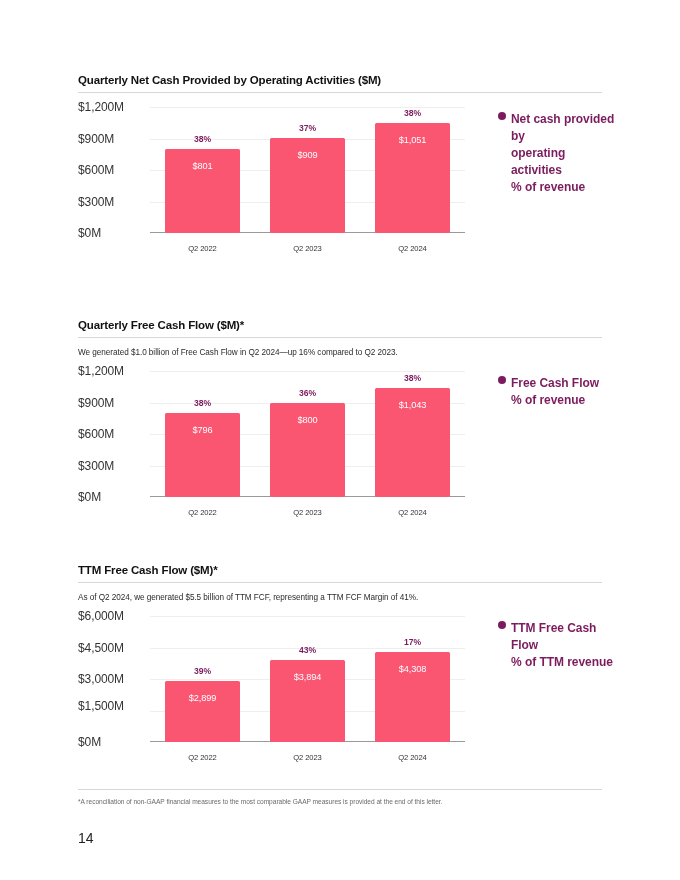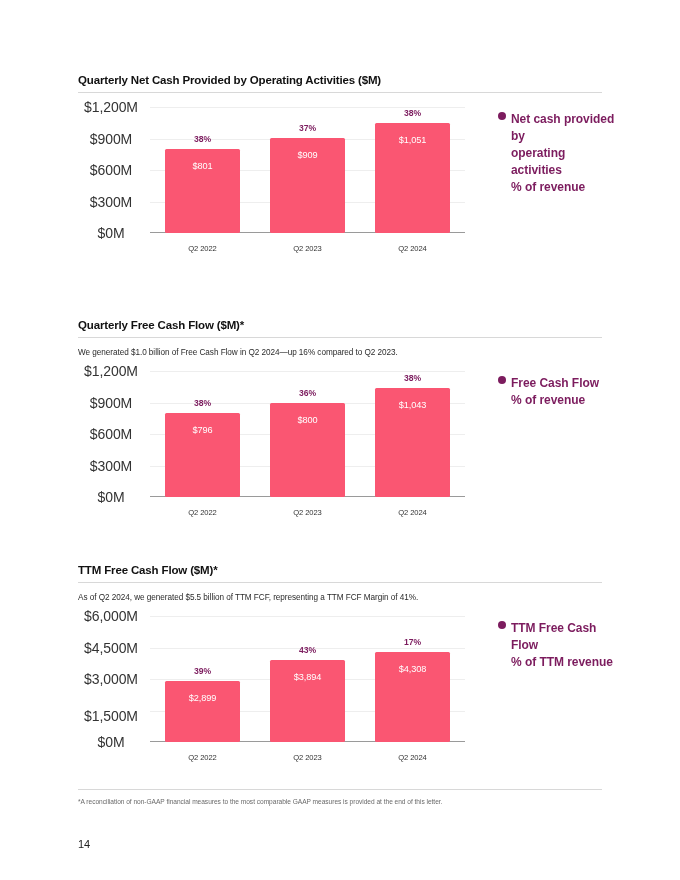--- a/index.html
+++ b/index.html
@@ -74,22 +74,22 @@
     left: 0;
     bottom: 0;
     width: 100%;
     height: 1.5px;
     background: #9a9a9a;
   }
   .ylabel {
     position: absolute;
     left: 0;
     width: 66px;
-    text-align: center;
-    font-size: 14px;
+    text-align: left;
+    font-size: 12px;
     color: #333333;
     letter-spacing: -0.1px;
     transform: translateY(-50%);
     white-space: nowrap;
   }
   .bar-col {
     position: absolute;
     bottom: 0;
     height: 100%;
   }
@@ -174,23 +174,22 @@
     width: 524px;
     font-size: 6.6px;
     color: #6a6a6a;
     letter-spacing: -0.03px;
     white-space: nowrap;
   }
   .page-num {
     position: absolute;
     left: 78px;
     top: 830px;
-    font-size: 11px;
+    font-size: 14px;
     color: #222222;
-    margin-top: 8px;
   }
 </style>
 </head>
 <body>
 
 <div class="page">
 
   <div class="section" style="top:74px;">
     <div class="sec-title">Quarterly Net Cash Provided by Operating Activities ($M)</div>
     <div class="sec-rule"></div>
@@ -290,21 +289,21 @@
 
     <div class="chart-wrap">
       <div class="plot">
           <div class="gridline" style="top: 0px;"></div>
           <div class="ylabel" style="top: 0px; left: -72px;">$6,000M</div>
           <div class="gridline" style="top: 31.5px;"></div>
           <div class="ylabel" style="top: 31.5px; left: -72px;">$4,500M</div>
           <div class="gridline" style="top: 63px;"></div>
           <div class="ylabel" style="top: 63px; left: -72px;">$3,000M</div>
           <div class="gridline" style="top: 94.5px;"></div>
-          <div class="ylabel" style="top: 100px; left: -72px;">$1,500M</div>
+          <div class="ylabel" style="top: 90px; left: -72px;">$1,500M</div>
           <div class="ylabel" style="top: 126px; left: -72px;">$0M</div>
           <div class="axis-base"></div>
           <div class="bar-col" style="left: 15px; width: 75px;">
             <div class="bar" style="height: 60.879px; background: rgb(250, 86, 114);"></div>
             <div class="bar-value" style="bottom: 38.879px;">$2,899</div>
             <div class="pct-label" style="bottom: 65.879px;">39%</div>
           </div>
           <div class="xlabel" style="left: 15px; width: 75px; top: 137px;">Q2 2022</div>
           <div class="bar-col" style="left: 120px; width: 75px;">
             <div class="bar" style="height: 81.774px; background: rgb(250, 86, 114);"></div>

